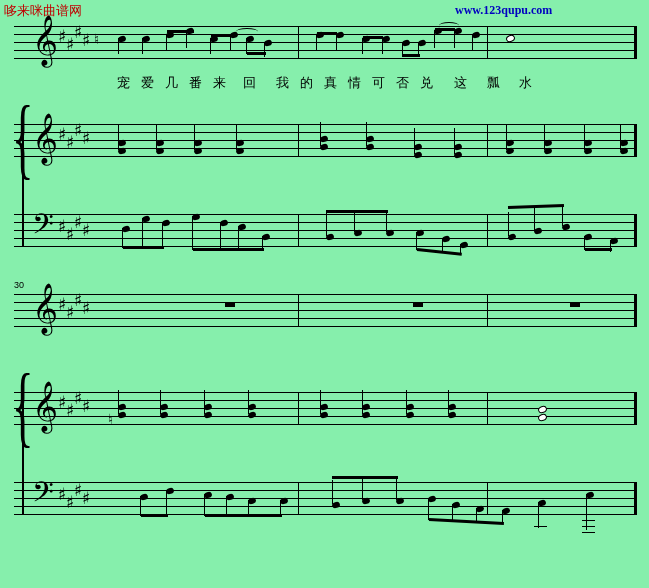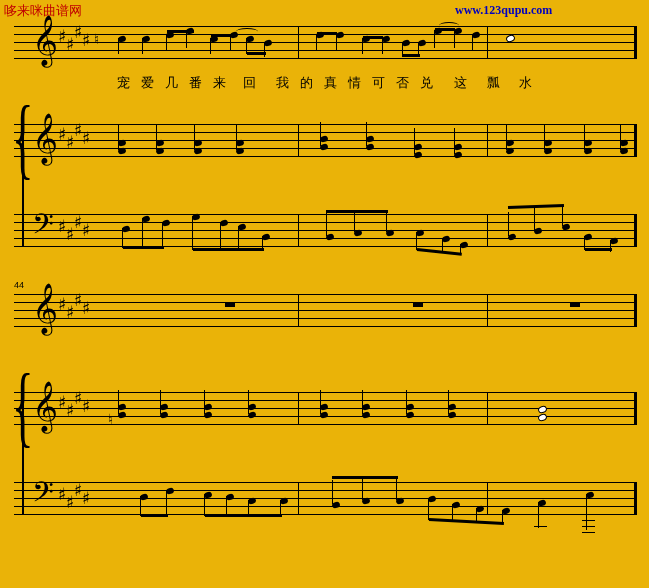--- a/index.html
+++ b/index.html
@@ -7,21 +7,21 @@
     padding: 0;
     background: #ffffff;
   }
   body {
     font-family: "Liberation Serif", serif;
   }
   #sheet {
     position: relative;
     width: 649px;
     height: 588px;
-    background: #eab308;
+    background: #86efac;
     overflow: hidden;
     text-decoration: underline;
   }
   .site-label {
     position: absolute;
     left: 4px;
     top: 2px;
     font-family: "Liberation Sans", sans-serif;
     font-size: 13px;
     color: #c00000;
@@ -377,21 +377,21 @@
     <div class="beam" style="left:494px; top:180px; width:56px; transform: rotate(-2deg);"></div>
     <div class="note" style="left:570px; top:208px;"></div>
     <div class="stem" style="left:570px; top:210px; height:14px;"></div>
     <div class="note" style="left:596px; top:212px;"></div>
     <div class="stem" style="left:596px; top:214px; height:12px;"></div>
     <div class="beam" style="left:571px; top:222px; width:27px;"></div>
   </div>
 
   <div class="system" style="left:14px; top:294px; width:623px; height:240px;">
 
-    <div class="measnum" style="left:0px; top:-14px;">44</div>
+    <div class="measnum" style="left:0px; top:-14px;">30</div>
 
     <div class="staff" style="top:0px;">
       <div class="ln l0"></div>
         <div class="ln l1"></div>
         <div class="ln l2"></div>
         <div class="ln l3"></div>
         <div class="ln l4"></div>
     </div>
     <div class="clef treble" style="left:18px; top:-8px;">𝄞</div>
     <div class="keysig" style="left:44px; top:2px;">♯</div>

